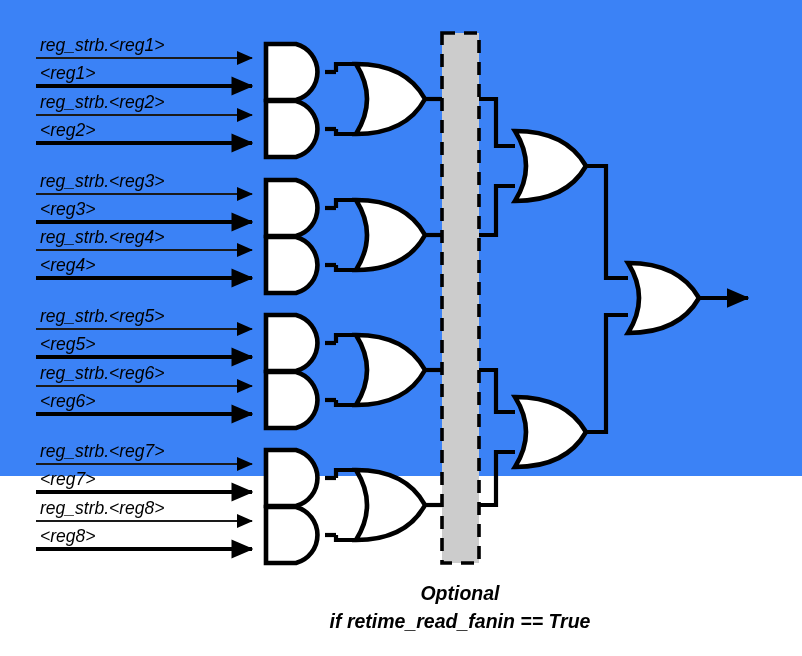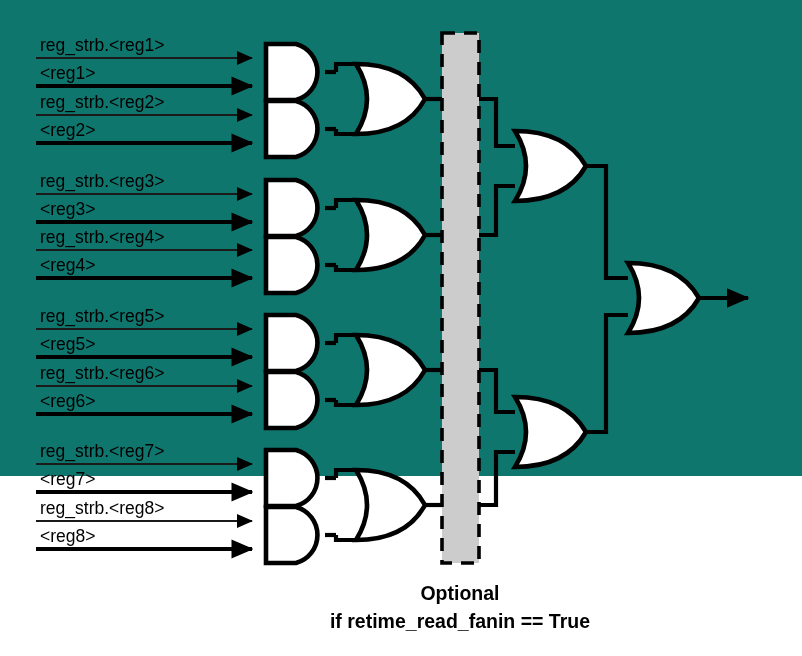--- a/index.html
+++ b/index.html
@@ -10,21 +10,22 @@
   body {
     width: 802px;
     height: 656px;
     font-family: "Liberation Sans", sans-serif;
     overflow: hidden;
   }
   #diagram-root {
     position: relative;
     width: 802px;
     height: 476px;
-    background: #0f766e;
+    background: #3b82f6;
+    font-style: italic;
   }
   svg#schematic {
     display: block;
     width: 802px;
     height: 656px;
   }
   .wire-thin {
     stroke: #1a1a1a;
     stroke-width: 2;
     fill: none;

